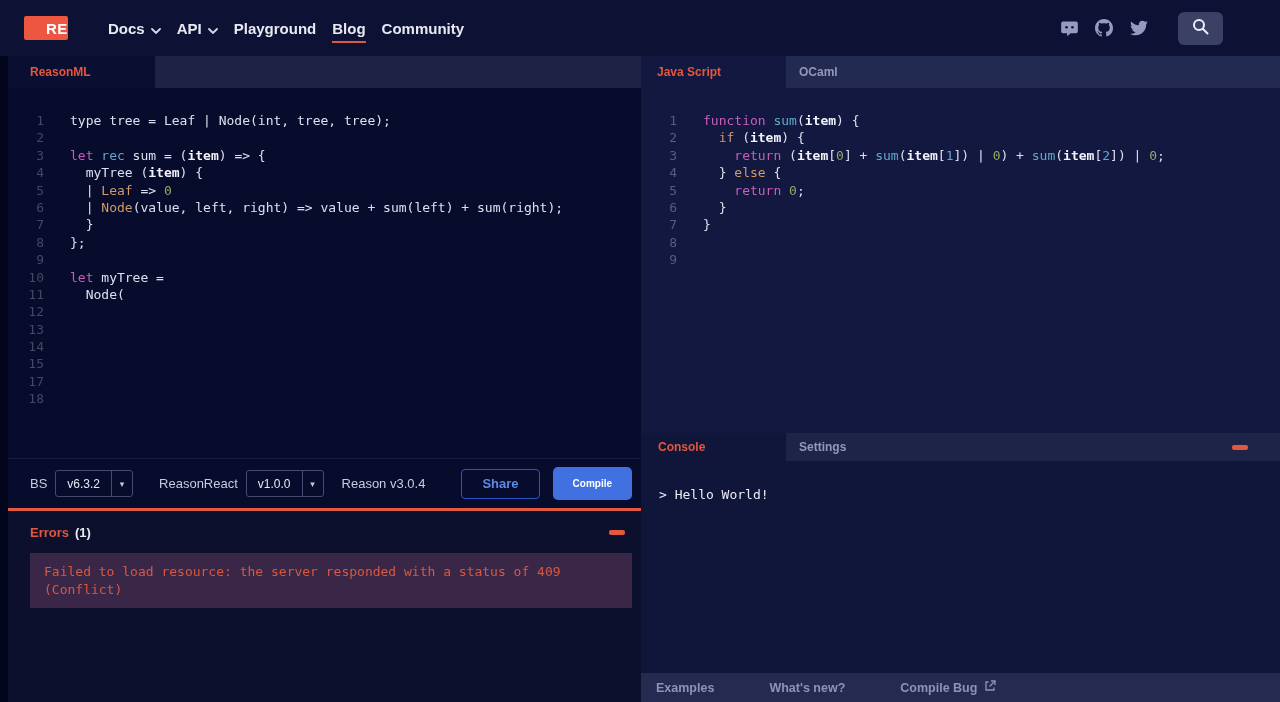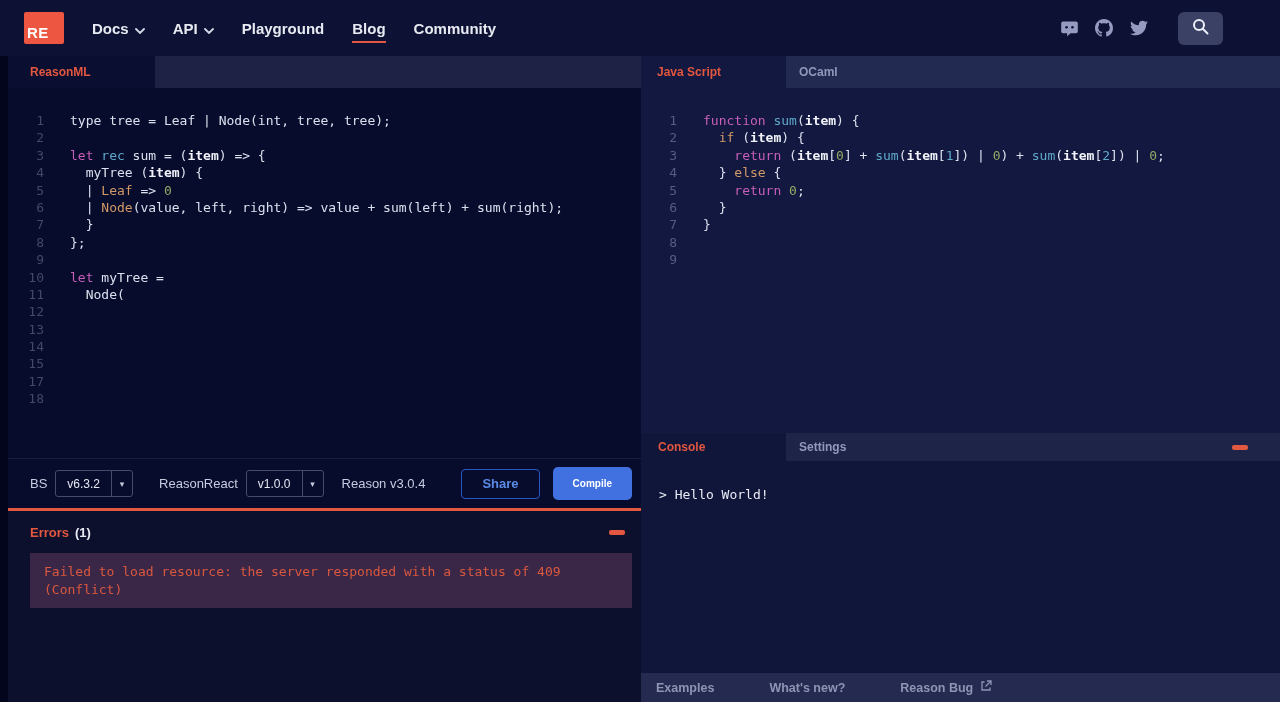--- a/index.html
+++ b/index.html
@@ -3,24 +3,24 @@
 <meta charset="utf-8">
 <style>
   * { margin:0; padding:0; box-sizing:border-box; }
   html,body { width:1280px; height:702px; overflow:hidden; background:#03051c;
               font-family:"Liberation Sans",sans-serif; }
 
   
   .topnav { position:absolute; left:0; top:0; width:1280px; height:56px;
             background:var(--nav-bg); display:flex; align-items:center;
             padding:0 57px 0 24px; }
-  .logo { width:40px; height:32px; background:var(--logo); border-radius:2px;
-          display:flex; align-items:flex-end; padding:3px 3px; cursor:pointer; }
+  .logo { width:40px; height:24px; background:var(--logo); border-radius:2px;
+          display:flex; align-items:flex-end; padding:3px 22px; cursor:pointer; }
   .logo span { color:#fff; font-weight:bold; font-size:15px; letter-spacing:.5px; }
-  .nav-items { display:flex; align-items:center; gap:28px; margin-left:28px; }
+  .nav-items { display:flex; align-items:center; gap:16px; margin-left:40px; }
   .nav-item { display:flex; align-items:center; gap:6px; color:var(--nav-link);
               font-size:15px; font-weight:bold; text-decoration:none; cursor:pointer;
               padding:6px 0 4px; border-bottom:2px solid transparent; }
   .nav-item.active { border-bottom-color:var(--accent); }
   .nav-right { margin-left:auto; display:flex; align-items:center; }
   .soc { display:flex; align-items:center; justify-content:center; width:20px;
          height:20px; margin-left:15px; cursor:pointer; }
   .search-btn { margin-left:29px; width:45px; height:33px; border:none;
                 border-radius:6px; background:#3b4165; display:flex;
                 align-items:center; justify-content:center; cursor:pointer; }
@@ -245,21 +245,21 @@
   </div>
 
   <div class="footerbar">
     <a class="f-link">
       <span>Examples</span>
     </a>
     <a class="f-link">
       <span>What's new?</span>
     </a>
     <a class="f-link">
-      <span>Reason Bug</span>
+      <span>Compile Bug</span>
       <span><svg width="12" height="12" viewBox="0 0 12 12" fill="none" stroke="#8e94b4" stroke-width="1.3">
             <path d="M4.5 2H2v8h8V7.5"></path>
             <path d="M7 1h4v4"></path>
             <path d="M11 1L5.5 6.5"></path>
           </svg></span>
     </a>
   </div>
 </div>
 
 </body></html>

